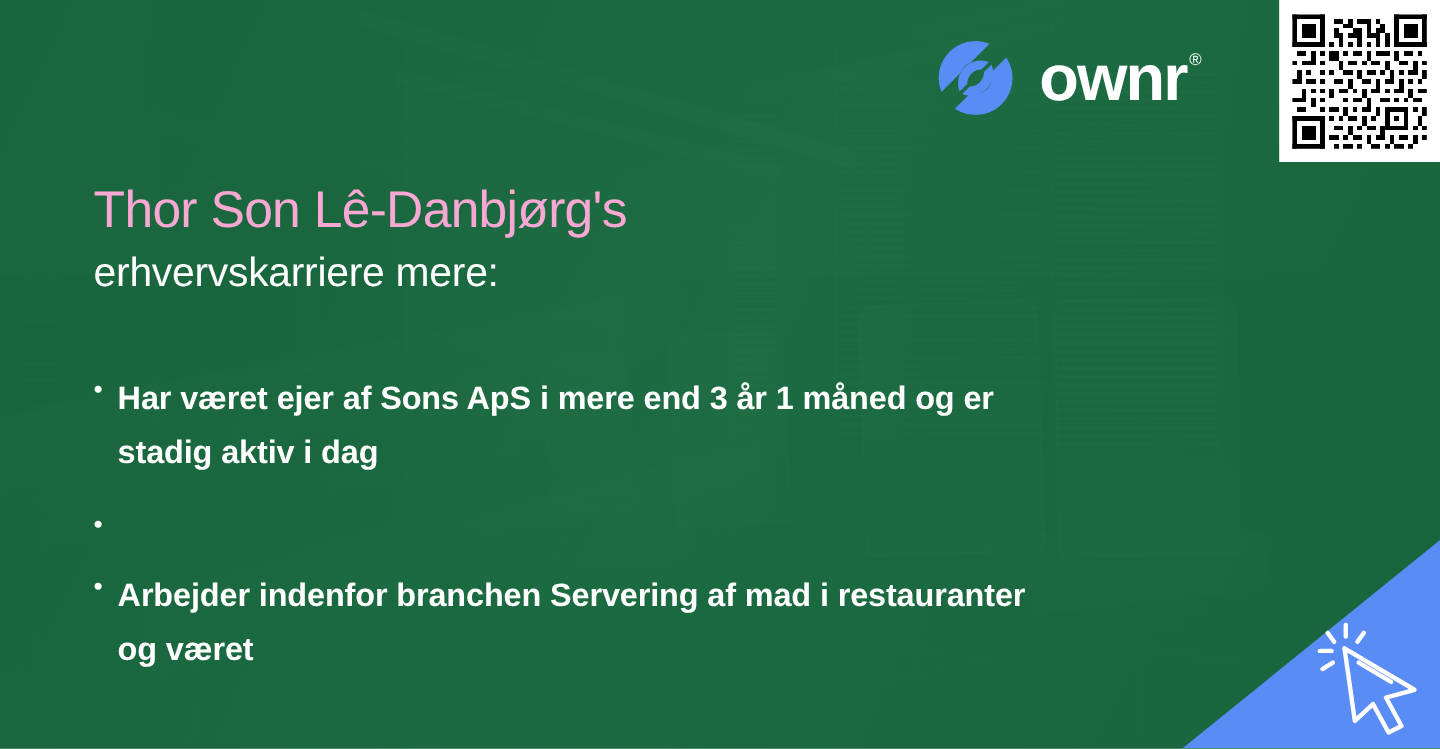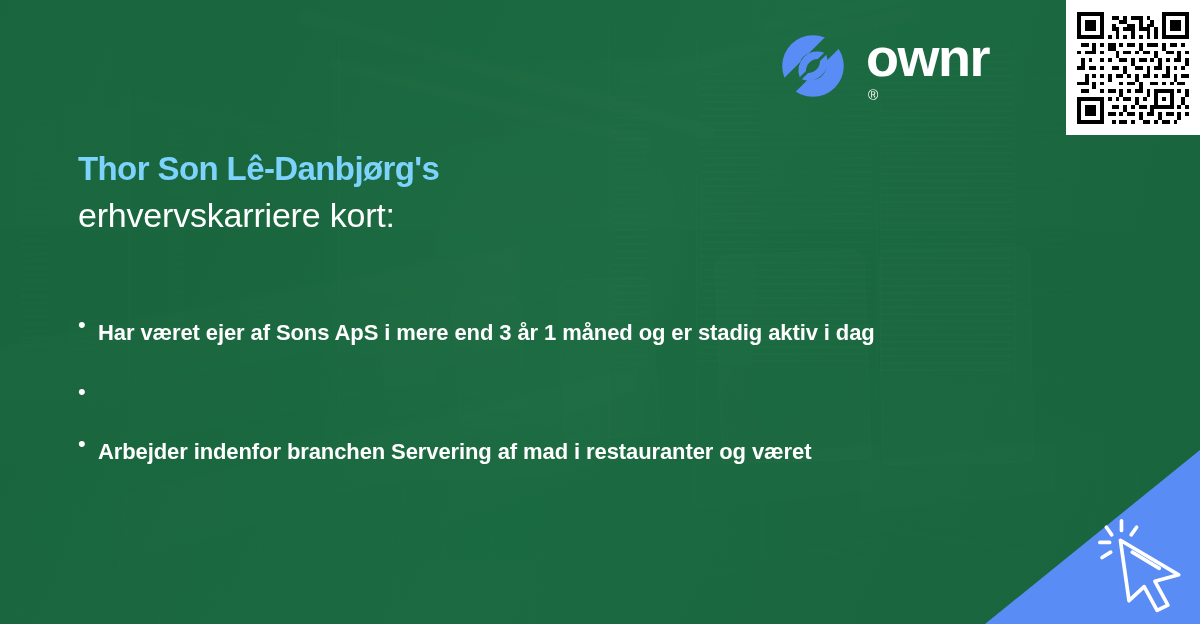--- a/index.html
+++ b/index.html
@@ -194,21 +194,20 @@
     top: 30px;
     display: flex;
     align-items: center;
     gap: 18px;
   }
   .logo-mark { width: 70px; height: 70px; display: block; }
   .logo-word {
     position: relative;
     display: flex;
     align-items: flex-start;
-    flex-direction: column;
   }
   .logo-text {
     color: #ffffff;
     font-size: 54px;
     font-weight: bold;
     letter-spacing: -1.5px;
     line-height: 1;
     font-family: "Liberation Sans", "DejaVu Sans", sans-serif;
   }
   .logo-reg {
@@ -235,23 +234,23 @@
   .qr-svg { display: block; width: 112px; height: 112px; }
 
   
   .headline {
     position: absolute;
     left: 78px;
     top: 150px;
     width: 760px;
   }
   .headline .line1 {
-    color: #7dd3fc;
-    font-size: 33px;
-    font-weight: bold;
+    color: #f9a8d4;
+    font-size: 43px;
+    font-weight: normal;
     letter-spacing: -0.6px;
     line-height: 1.18;
     white-space: nowrap;
   }
   .headline .line2 {
     color: #ffffff;
     font-size: 34px;
     font-weight: normal;
     letter-spacing: -0.2px;
     line-height: 1.32;
@@ -274,21 +273,21 @@
   .fact-bullet {
     color: #ffffff;
     font-size: 22px;
     line-height: 30px;
     width: 20px;
     flex: 0 0 20px;
     text-align: left;
   }
   .fact-text {
     color: #ffffff;
-    font-size: 22px;
+    font-size: 27px;
     font-weight: bold;
     line-height: 45px;
     letter-spacing: -0.1px;
   }
 
   
   .corner-triangle {
     position: absolute;
     right: 0;
     bottom: 0;
@@ -560,21 +559,21 @@
             <rect x="17" y="28" width="2" height="1"></rect>
           <rect x="20" y="28" width="1" height="1"></rect>
             <rect x="22" y="28" width="2" height="1"></rect>
           <rect x="25" y="28" width="1" height="1"></rect>
         </g>
       </svg>
     </div>
 
     <div class="headline">
       <div class="line1">Thor Son Lê-Danbjørg's</div>
-      <div class="line2">erhvervskarriere kort:</div>
+      <div class="line2">erhvervskarriere mere:</div>
     </div>
 
     <div class="facts">
       <div class="fact-row">
         <span class="fact-bullet">•</span>
         <span class="fact-text">Har været ejer af Sons ApS i mere end 3 år 1 måned og er stadig aktiv i dag</span>
       </div>
       <div class="fact-row">
         <span class="fact-bullet">•</span>
       </div>

